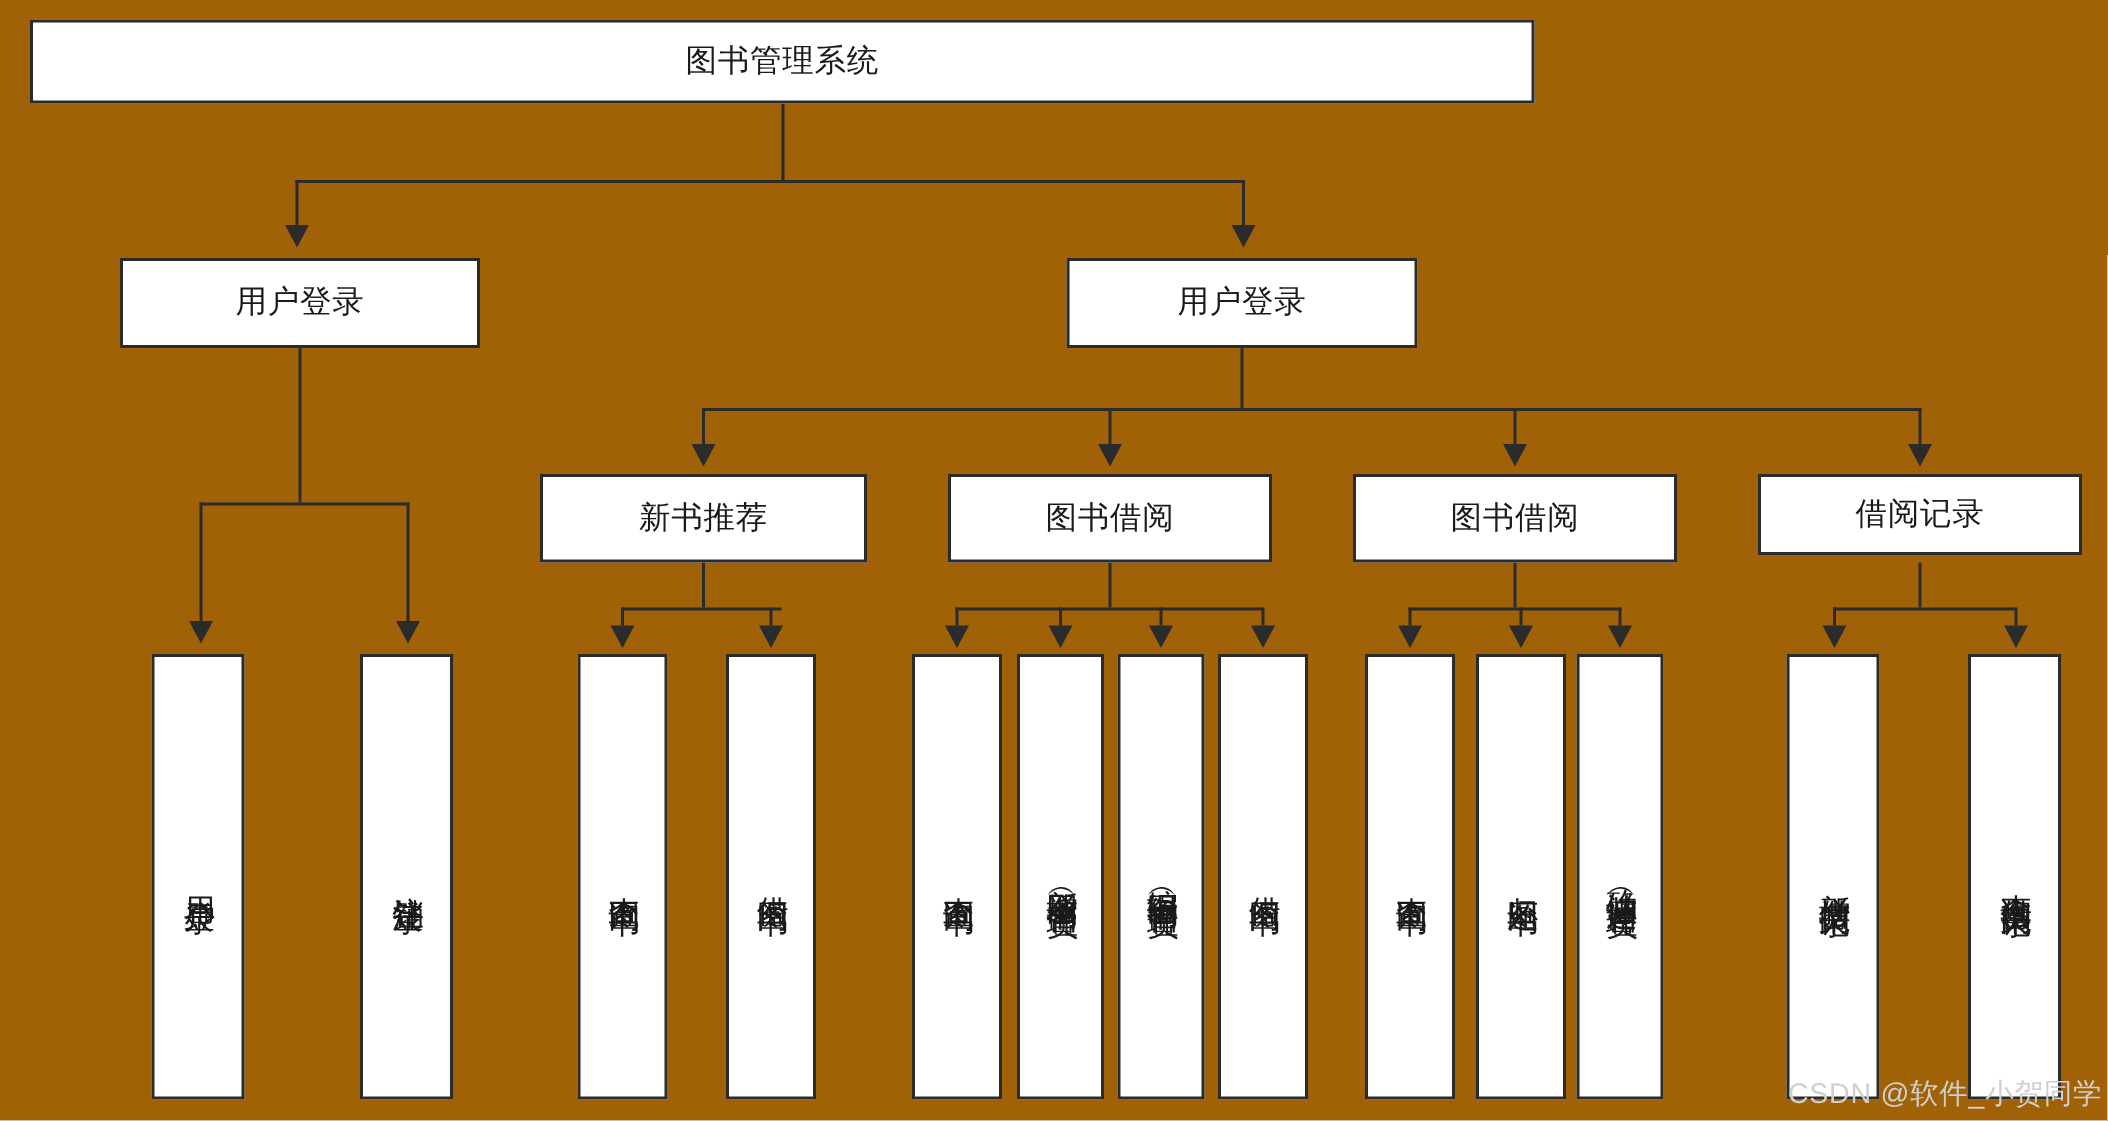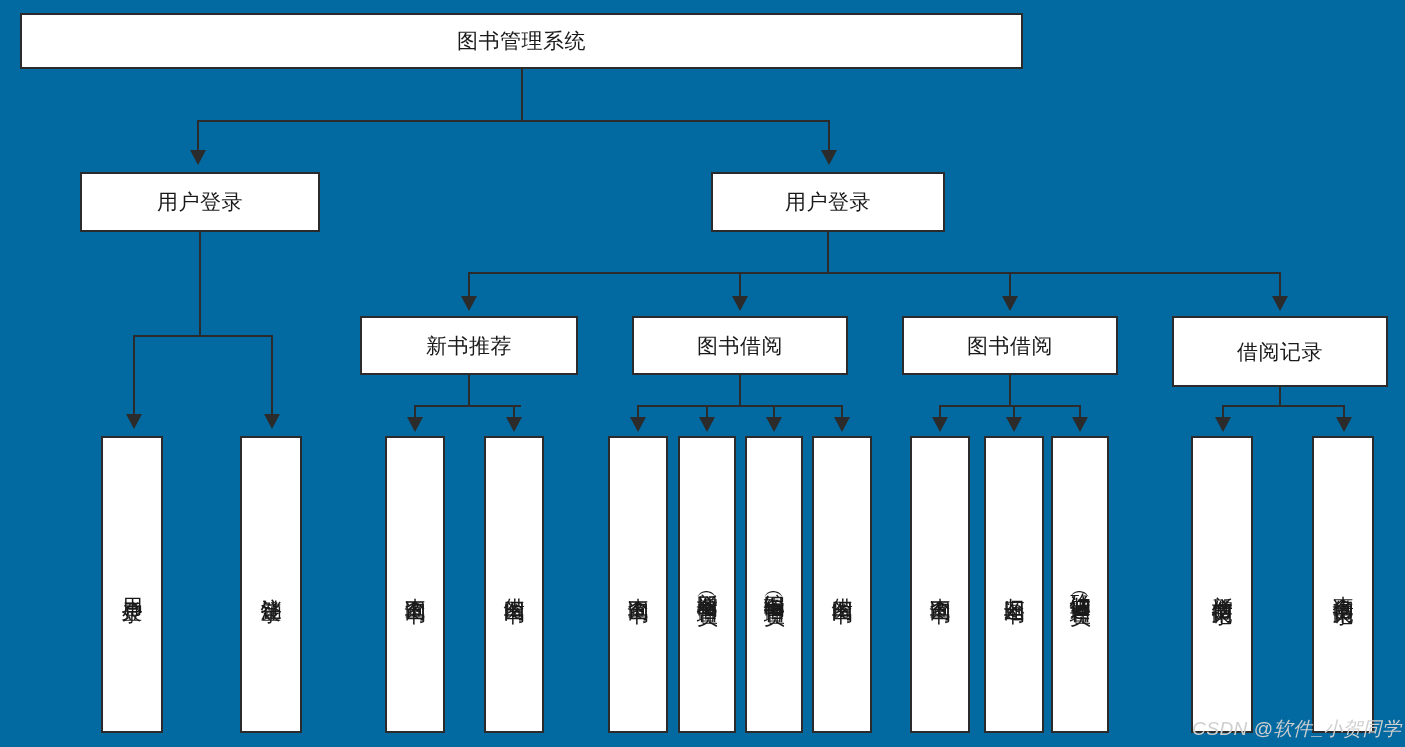--- a/index.html
+++ b/index.html
@@ -7,21 +7,21 @@
     padding: 0;
     background: #ffffff;
   }
   body {
     font-family: "Liberation Sans", "DejaVu Sans", sans-serif;
   }
   #canvas {
     position: relative;
     width: 1405px;
     height: 747px;
-    background: #0369a1;
+    background: #a16207;
     overflow: hidden;
   }
   .node {
     position: absolute;
     box-sizing: border-box;
     border: 2px solid #2b2b2b;
     background: #ffffff;
     display: flex;
     align-items: center;
     justify-content: center;
@@ -61,21 +61,20 @@
     border-right: 8px solid transparent;
     border-top: 15px solid #2b2b2b;
   }
   #watermark {
     position: absolute;
     color: #cfcfcf;
     font-size: 19px;
     white-space: nowrap;
     letter-spacing: 0.5px;
     pointer-events: none;
-    font-style: italic;
   }
 </style>
 </head>
 <body>
 
 <div id="canvas">
 
   <div class="edge v" style="left:521px; top:69px; height:51px;"></div>
   <div class="edge h" style="left:197px; top:120px; width:632px;"></div>
   <div class="edge v" style="left:197px; top:120px; height:30px;"></div>
@@ -152,21 +151,21 @@
   </div>
 
   <div class="node horiz" style="left:632px; top:316px; width:216px; height:59px;">
     <span>图书借阅</span>
   </div>
 
   <div class="node horiz" style="left:902px; top:316px; width:216px; height:59px;">
     <span>图书借阅</span>
   </div>
 
-  <div class="node horiz" style="left:1172px; top:316px; width:216px; height:71px;">
+  <div class="node horiz" style="left:1172px; top:316px; width:216px; height:54px;">
     <span>借阅记录</span>
   </div>
 
   <div class="node vert" style="left:101px; top:436px; width:62px; height:297px;">
     <span class="vtext">用户登录</span>
   </div>
   <div class="node vert" style="left:240px; top:436px; width:62px; height:297px;">
     <span class="vtext">注销登录</span>
   </div>
 

